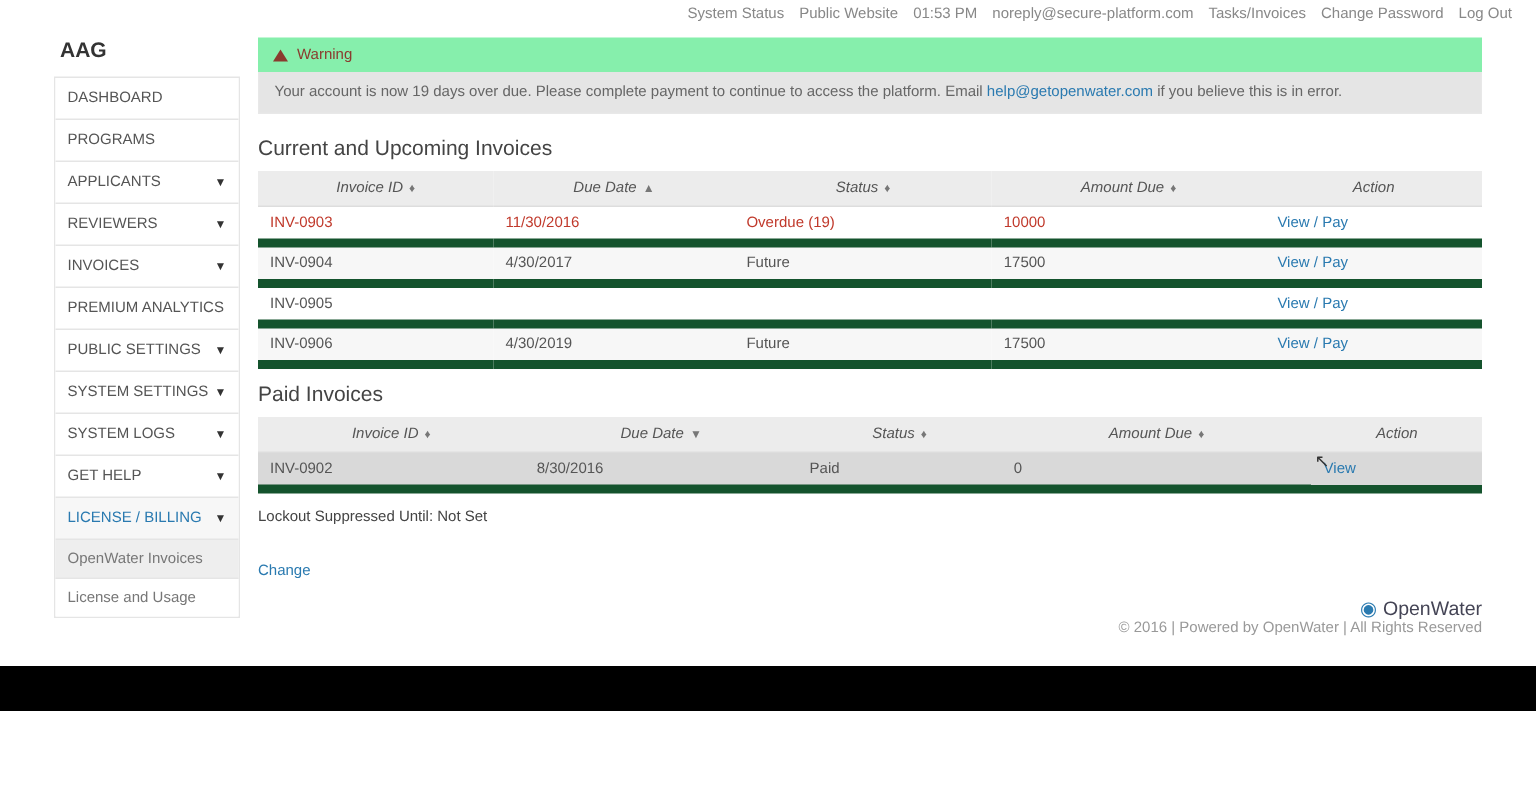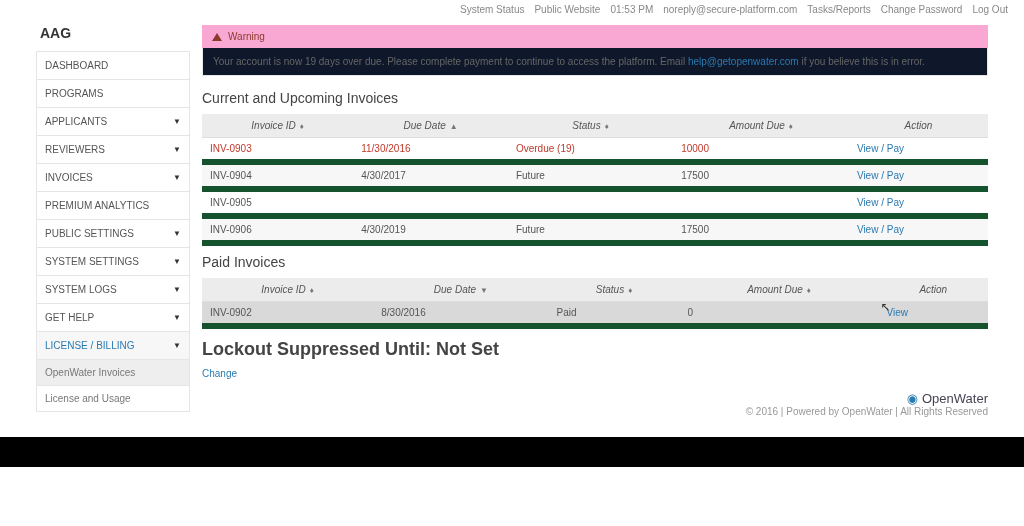--- a/index.html
+++ b/index.html
@@ -1,34 +1,34 @@
 <!DOCTYPE html>
 <html><head>
 <meta charset="utf-8">
 <style>
   * { box-sizing: border-box; margin: 0; padding: 0; }
   body { font-family: Arial, Helvetica, sans-serif; font-size: 11px; color: #555; background: #fff; width: 1024px; }
   .topbar { display: flex; justify-content: flex-end; align-items: center; gap: 10px; padding: 4px 16px; color: #888; font-size: 10px; }
   .topbar span { cursor: pointer; }
   .main { display: flex; padding: 0 36px 20px 36px; }
-  .sidebar { width: 154px; flex-shrink: 0; }
+  .sidebar { width: 124px; flex-shrink: 0; }
   .brand { font-weight: bold; font-size: 14px; color: #333; padding: 6px 0 10px 4px; }
   .nav { border: 1px solid #e5e5e5; }
   .nav-item { display: flex; justify-content: space-between; align-items: center; padding: 8px 8px; border-bottom: 1px solid #e5e5e5; font-size: 10px; color: #555; cursor: pointer; background:#fff; }
   .nav-item:last-child { border-bottom: none; }
   .nav-item.active { color: #2a7ab0; background: #f7f7f7; }
   .nav-item.sub { font-size: 10px; color: #777; padding: 7px 8px; }
   .nav-item.sub.selected { background: #eee; }
   .caret { font-size: 8px; color: #333; }
   .content { flex: 1; padding-left: 12px; padding-top: 6px; }
-  .alert-warning-head { background: #f9a8d4; color: #8a3b2e; padding: 6px 10px; font-size: 10px; display:flex; align-items:center; gap:6px; }
-  .alert-warning-body { background: #0f172a; border: 1px solid #e8e8e8; border-top:none; padding: 8px 10px; font-size: 10px; color: #666; margin-bottom: 14px; }
+  .alert-warning-head { background: #86efac; color: #8a3b2e; padding: 6px 10px; font-size: 10px; display:flex; align-items:center; gap:6px; }
+  .alert-warning-body { background: #e5e5e5; border: 1px solid #e8e8e8; border-top:none; padding: 8px 10px; font-size: 10px; color: #666; margin-bottom: 14px; }
   .alert-warning-body a { color: #2a7ab0; text-decoration: none; }
   h2 { font-size: 14px; font-weight: normal; color: #444; margin: 8px 0 8px 0; }
-  h3 { font-size: 18px; font-weight: bold; color: #444; margin: 10px 0 4px 0; }
+  h3 { font-size: 10px; font-weight: normal; color: #444; margin: 10px 0 21px 0; }
   table { width: 100%; border-collapse: collapse; font-size: 10px; }
   thead th { background: #ececec; text-align: center; font-weight: normal; color: #555; padding: 6px 8px; border-bottom: 1px solid #ddd; font-style: italic; }
   tbody td { padding: 5px 8px; border-bottom: 6px solid #14532d; color: #555; }
   tbody tr:nth-child(even) td { background: #f7f7f7; }
   tbody tr.highlight td { background: #d9d9d9; }
   .overdue td { color: #c0392b; }
   .action-link { color: #2a7ab0; cursor: pointer; }
   .sort-icon { font-size: 8px; color: #777; margin-left: 4px; }
   .change-link { color: #2a7ab0; font-size: 10px; cursor:pointer; display:inline-block; margin-top:4px; }
   .footer { text-align: right; font-size: 10px; color: #999; margin-top: 12px; }
@@ -40,21 +40,21 @@
   .cursor-ptr { position:absolute; left:2px; top:-2px; font-size:12px; color:#333; }
 </style>
 </head>
 <body>
 
 <div class="topbar">
   <span>System Status</span>
   <span>Public Website</span>
   <span>01:53 PM</span>
   <span>noreply@secure-platform.com</span>
-  <span>Tasks/Reports</span>
+  <span>Tasks/Invoices</span>
   <span>Change Password</span>
   <span>Log Out</span>
 </div>
 
 <div class="main">
   <div class="sidebar">
     <div class="brand">AAG</div>
     <div class="nav">
       <div class="nav-item">
           <span>DASHBOARD</span>

